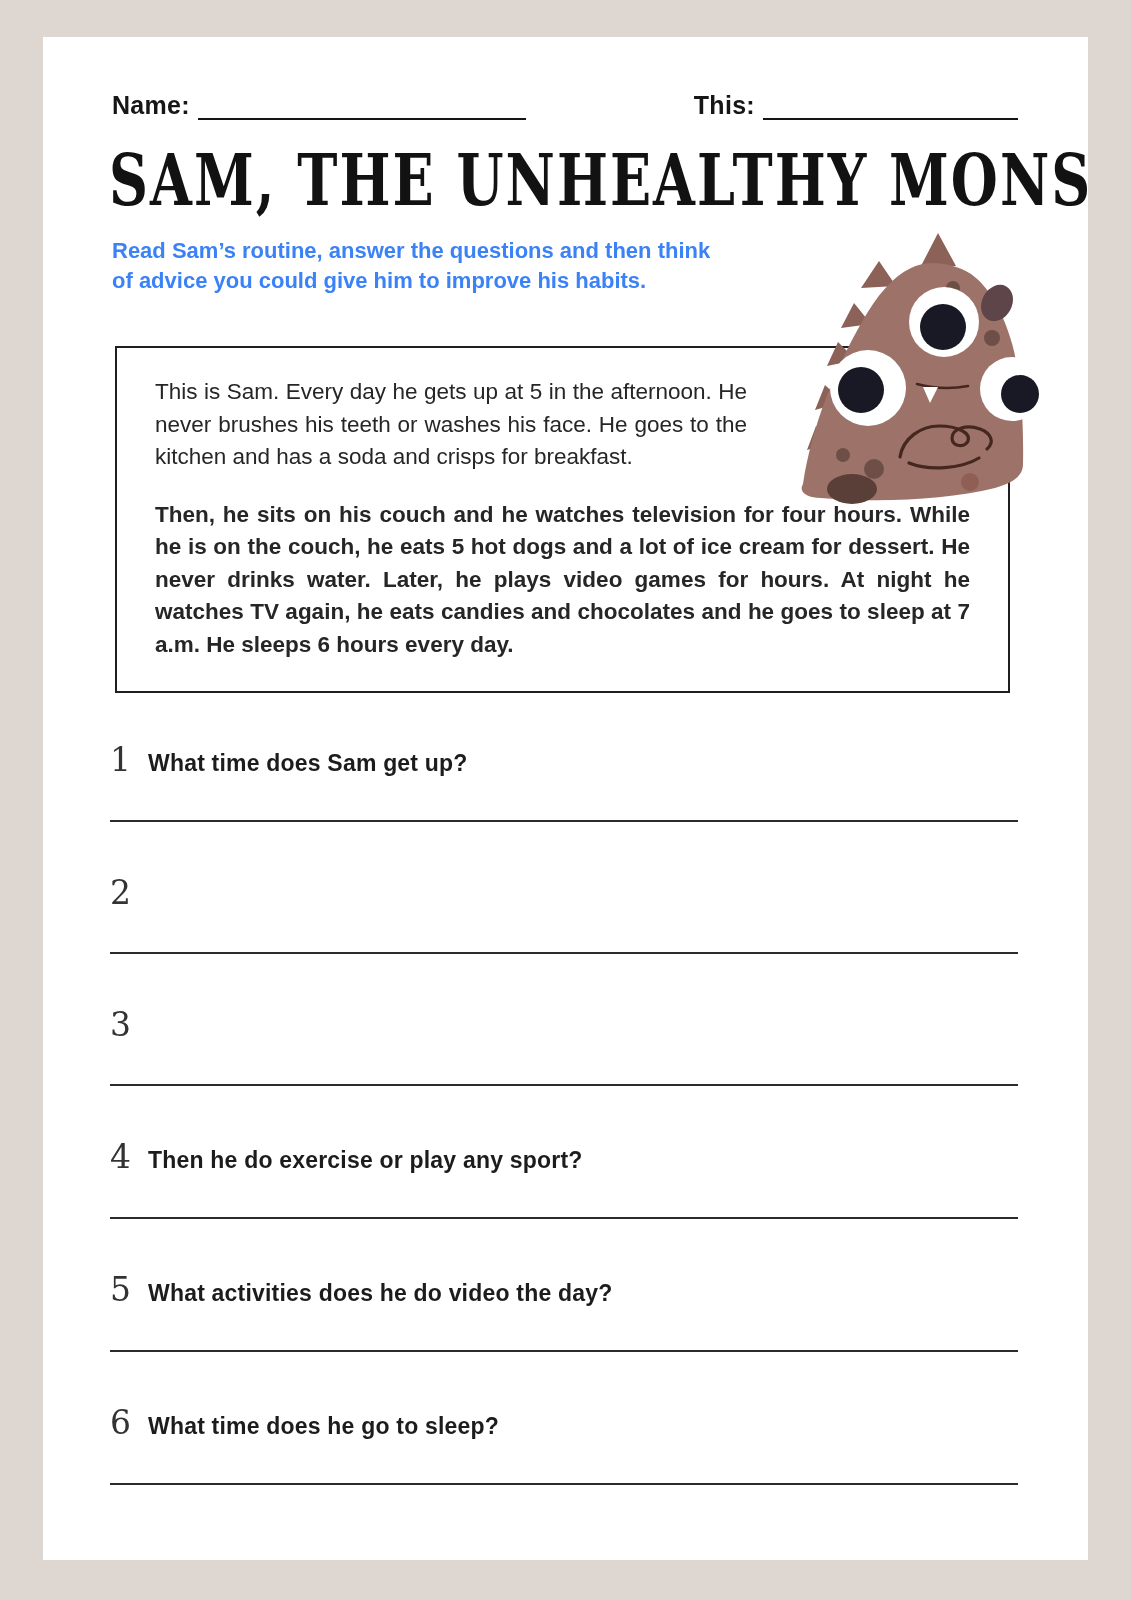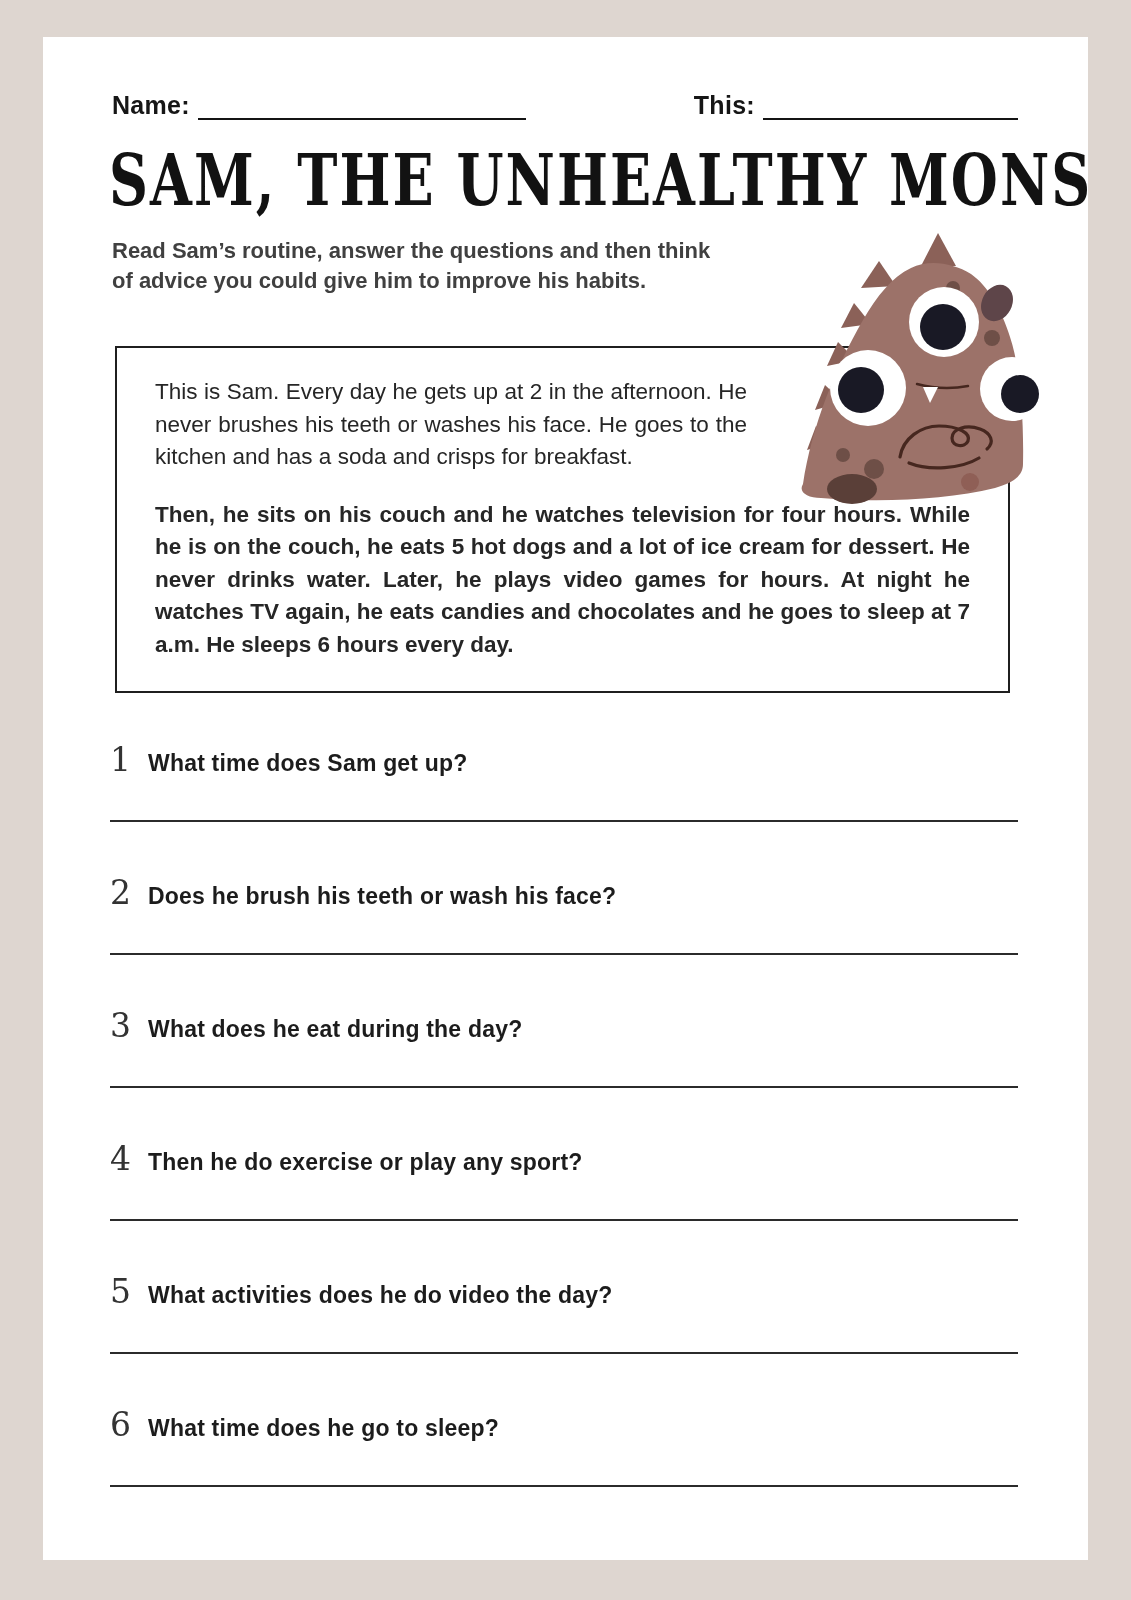--- a/index.html
+++ b/index.html
@@ -54,21 +54,21 @@
     white-space: nowrap;
   }
 
   
   .instructions {
     margin: 14px 0 0 69px;
     width: 620px;
     font-size: 22px;
     font-weight: 700;
     line-height: 30px;
-    color: #404040;
+    color: #3b82f6;
   }
 
   
   .passage-box {
     position: relative;
     margin: 50px 0 0 72px;
     width: 895px;
     border: 2px solid #1f1f1f;
     padding: 28px 40px 30px 38px;
     background: #ffffff;
@@ -130,21 +130,21 @@
     <span class="write-line date-line"></span>
   </div>
 
   <div class="title-wrap">
     <h1 class="page-title">SAM, THE UNHEALTHY MONSTER</h1>
   </div>
 
   <p class="instructions">Read Sam’s routine, answer the questions and then think of advice you could give him to improve his habits.</p>
 
   <div class="passage-box">
-    <p class="passage-p passage-p1">This is Sam. Every day he gets up at 2 in the afternoon. He never brushes his teeth or washes his face. He goes to the kitchen and has a soda and crisps for breakfast.</p>
+    <p class="passage-p passage-p1">This is Sam. Every day he gets up at 5 in the afternoon. He never brushes his teeth or washes his face. He goes to the kitchen and has a soda and crisps for breakfast.</p>
     <p class="passage-p passage-p2">Then, he sits on his couch and he watches television for four hours. While he is on the couch, he eats 5 hot dogs and a lot of ice cream for dessert. He never drinks water. Later, he plays video games for hours. At night he watches TV again, he eats candies and chocolates and he goes to sleep at 7 a.m. He sleeps 6 hours every day.</p>
   </div>
 
   <svg class="monster" viewBox="0 0 250 278" xmlns="http://www.w3.org/2000/svg">
 
     <g>
       <path d="M 126 40 L 143 7 L 161 40 Z" fill="#8B6158"></path>
       <path d="M 66 62 L 84 35 L 101 60 Z" fill="#8B6158"></path>
       <path d="M 46 102 L 59 77 L 76 98 Z" fill="#8B6158"></path>
       <path d="M 32 140 L 43 116 L 61 134 Z" fill="#8B6158"></path>
@@ -189,29 +189,27 @@
       <div class="q-row">
         <span class="q-number">1</span>
         <span class="q-text">What time does Sam get up?</span>
       </div>
       <div class="answer-line"></div>
     </div>
 
     <div class="q-block">
       <div class="q-row">
         <span class="q-number">2</span>
-        <span class="q-text">Does he brush his teeth or wash his face?</span>
       </div>
       <div class="answer-line"></div>
     </div>
 
     <div class="q-block">
       <div class="q-row">
         <span class="q-number">3</span>
-        <span class="q-text">What does he eat during the day?</span>
       </div>
       <div class="answer-line"></div>
     </div>
 
     <div class="q-block">
       <div class="q-row">
         <span class="q-number">4</span>
         <span class="q-text">Then he do exercise or play any sport?</span>
       </div>
       <div class="answer-line"></div>

